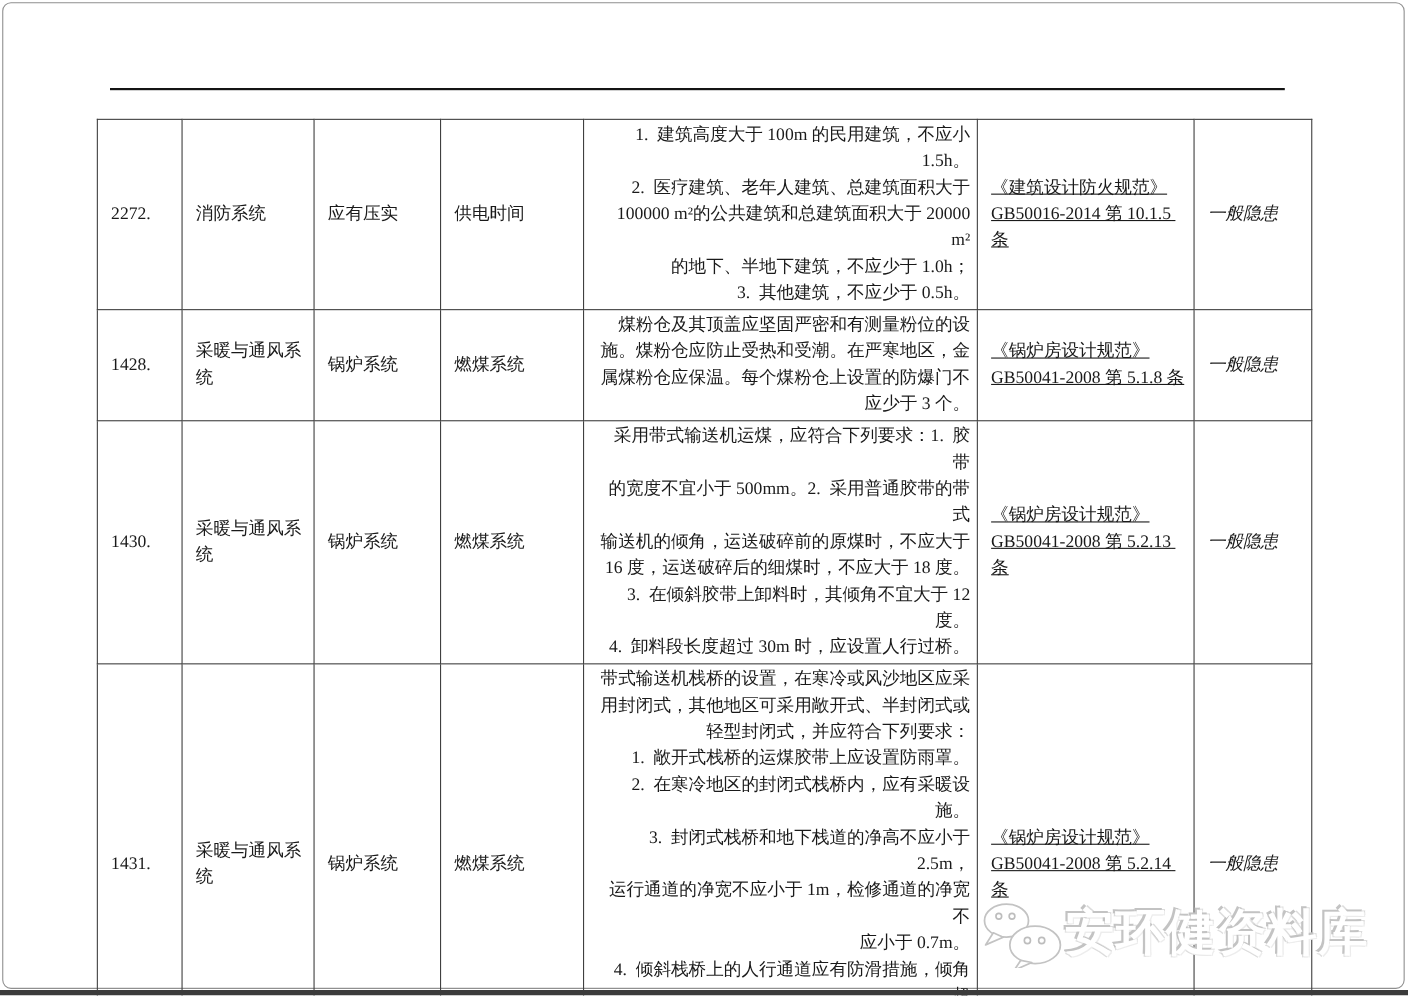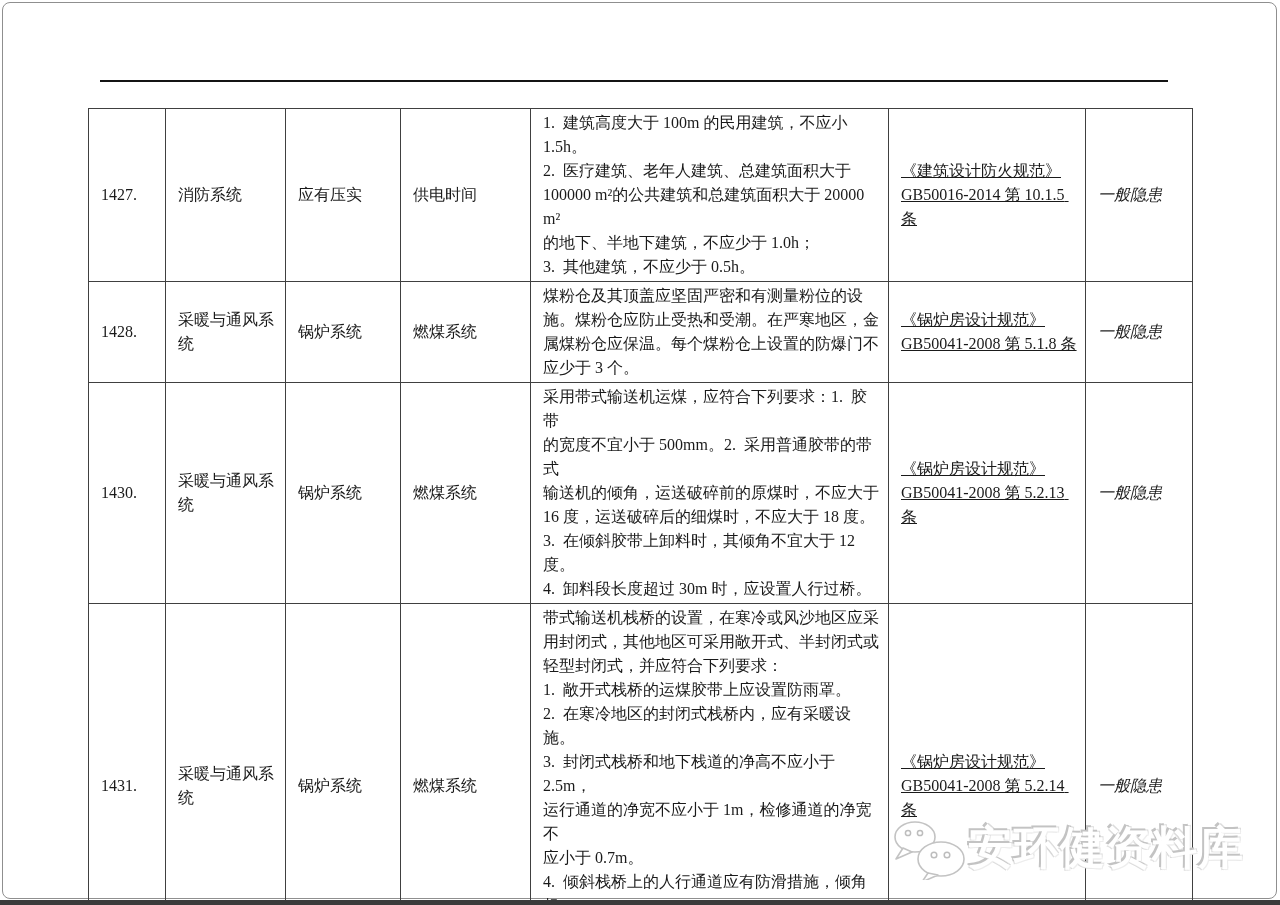--- a/index.html
+++ b/index.html
@@ -45,21 +45,21 @@
     white-space: pre-wrap;
     padding: 2px 6px 2px 12px;
     word-break: break-word;
   }
   tr.r0 { height: 122px; }
   tr.r1 { height: 95px;  }
   tr.r2 { height: 47px;  }
   tr.r3 { height: 140px; }
   tr.r4 { height: 263px; }
   td.c-no   { padding-left: 10px; }
-  td.c-desc { font-size: 15px; line-height: 23px; padding: 3px 4px 3px 5px; }
+  td.c-desc { font-size: 15px; line-height: 23px; padding: 3px 4px 3px 5px; text-align: right; }
   td.c-ref  { font-size: 15px; line-height: 27px; padding: 2px 4px 2px 5px; text-decoration: underline; }
   td.c-lvl  { padding-left: 11px; font-style: italic; }
   .watermark {
     position: absolute;
     right: 36px; top: 816px;
     display: flex;
     align-items: center;
     gap: 0;
   }
   .watermark-text {
@@ -84,21 +84,21 @@
     <col style="width:77px">
       <col style="width:120px">
       <col style="width:115px">
     <col style="width:130px">
       <col style="width:358px">
       <col style="width:197px">
     <col style="width:107px">
   </colgroup>
   <tbody>
     <tr class="r0">
-      <td class="c-no">1427.</td>
+      <td class="c-no">2272.</td>
       <td class="c-sys">消防系统</td>
       <td class="c-sub">应有压实</td>
       <td class="c-item">供电时间</td>
       <td class="c-desc">1.  建筑高度大于 100m 的民用建筑，不应小 1.5h。
 2.  医疗建筑、老年人建筑、总建筑面积大于
 100000 m²的公共建筑和总建筑面积大于 20000 m²
 的地下、半地下建筑，不应少于 1.0h；
 3.  其他建筑，不应少于 0.5h。</td>
       <td class="c-ref">《建筑设计防火规范》
 GB50016-2014 第 10.1.5 条</td>

